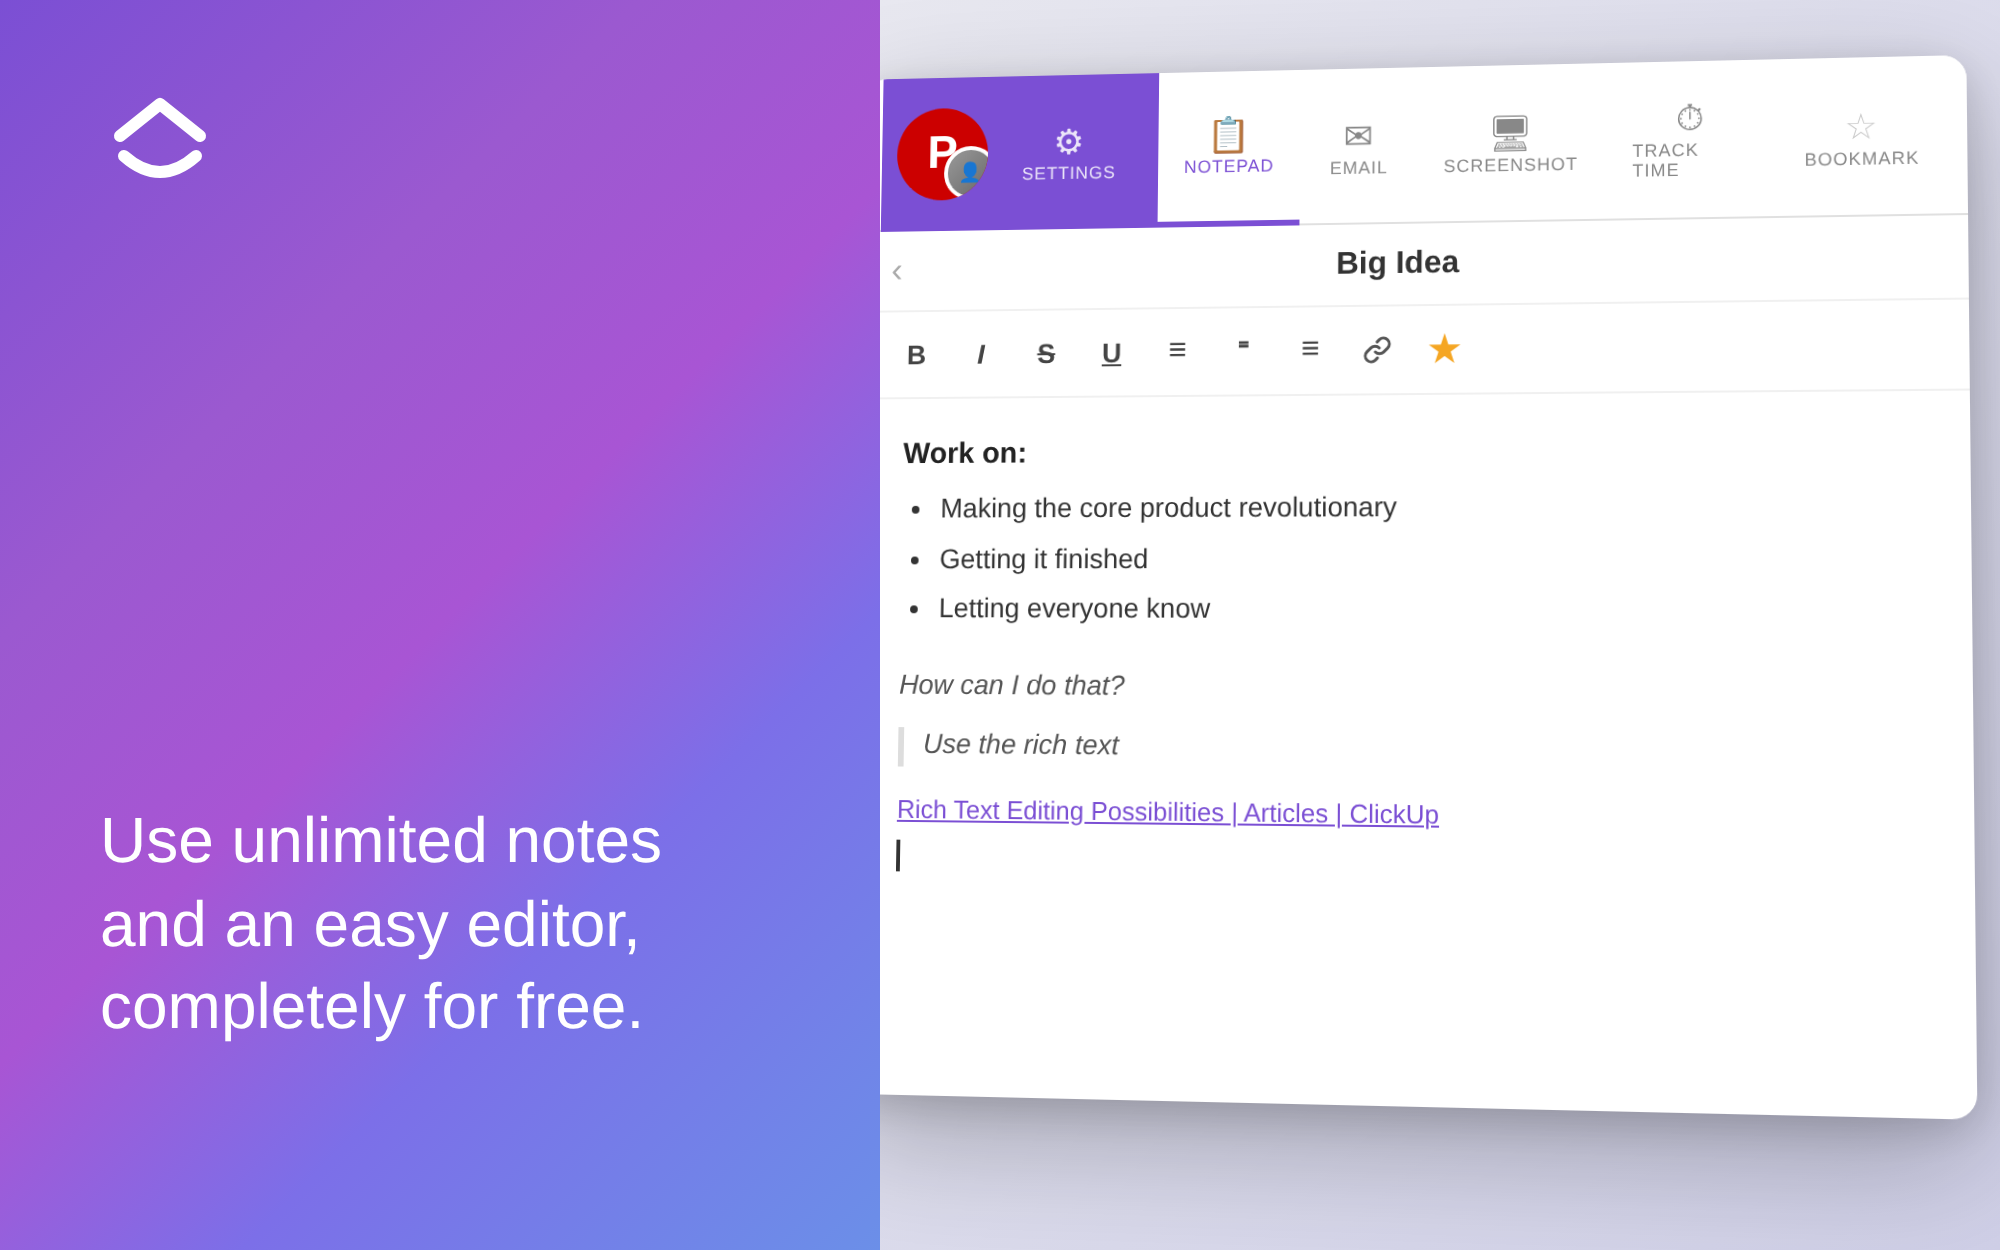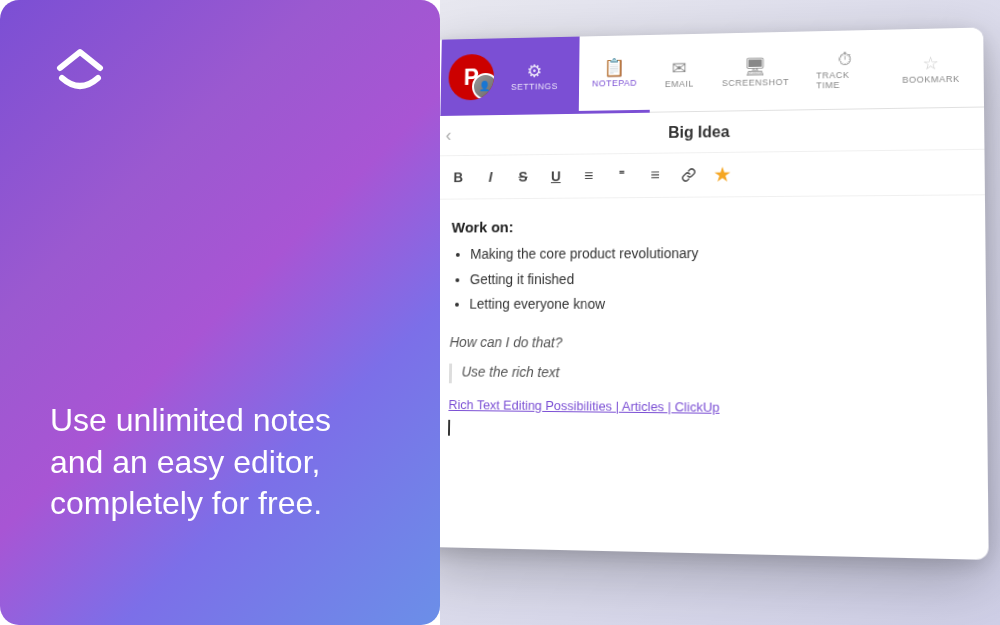--- a/index.html
+++ b/index.html
@@ -17,21 +17,20 @@
     .left-panel {
       width: 440px;
       height: 625px;
       background: linear-gradient(135deg, #7B4FD4 0%, #9B59D0 30%, #A855D4 50%, #7C6FE8 70%, #6B8FE8 100%);
       position: relative;
       flex-shrink: 0;
       display: flex;
       flex-direction: column;
       justify-content: flex-end;
       padding: 40px 50px;
-      border-radius: 19px;
     }
 
     
     .logo {
       position: absolute;
       top: 40px;
       left: 50px;
     }
 
     .logo-chevron {

